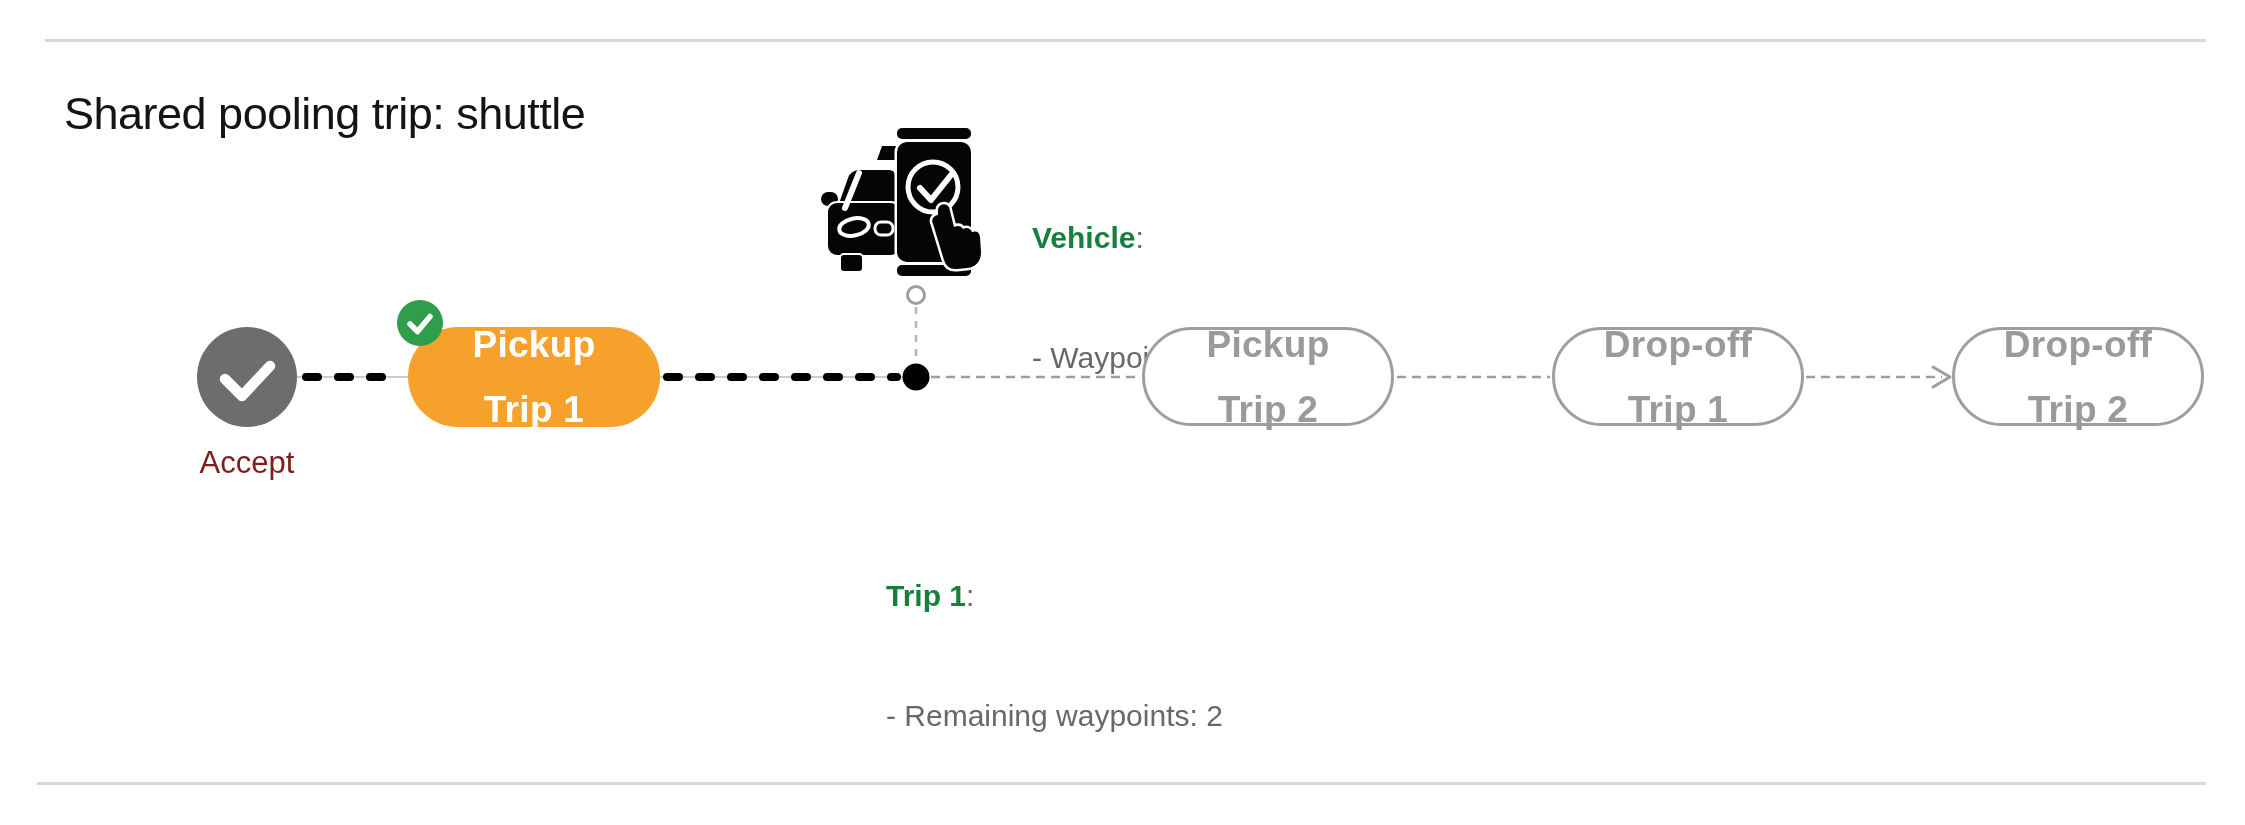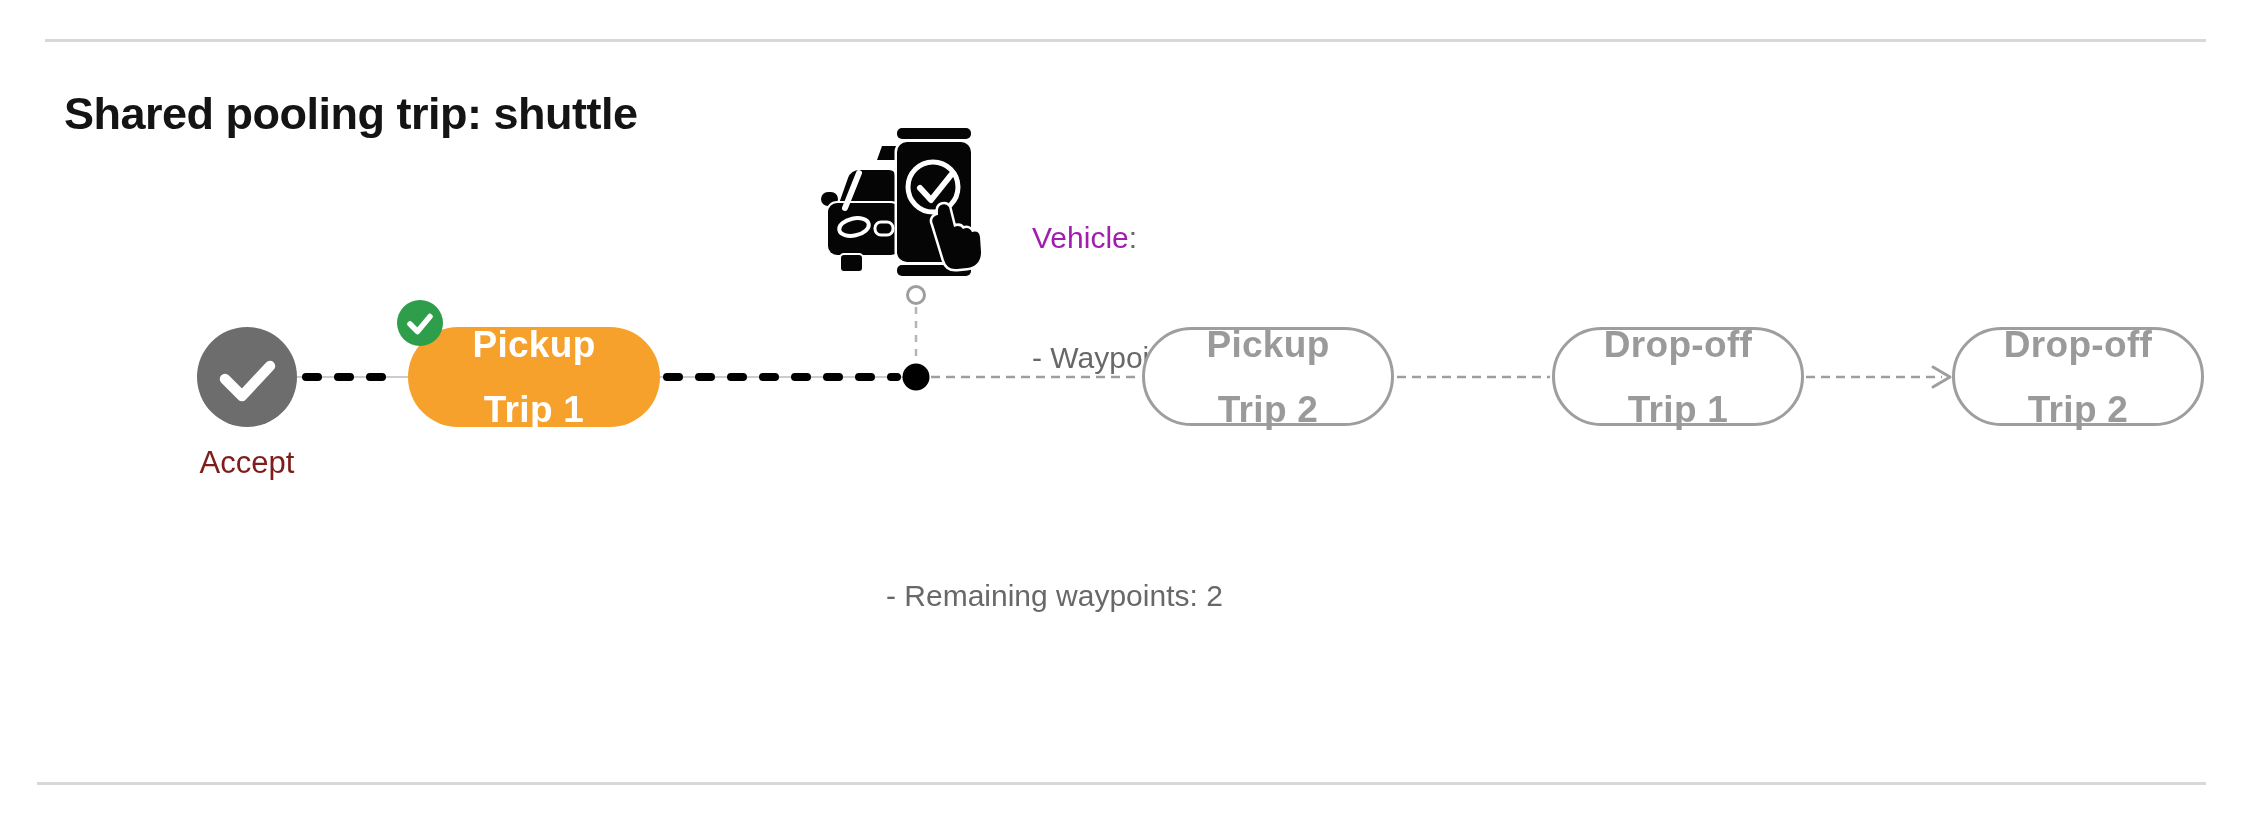--- a/index.html
+++ b/index.html
@@ -5,21 +5,21 @@
   html,body{margin:0;padding:0;background:#fff;}
   .stage{
     position:relative;width:2245px;height:825px;background:#fff;overflow:hidden;
     font-family:"Liberation Sans", sans-serif;
   }
   .divider{position:absolute;height:3px;background:#d8d8d8;}
   .divider.top{left:45px;right:39px;top:39px;}
   .divider.bottom{left:37px;right:39px;top:782px;}
   .title{
     position:absolute;left:64px;top:88px;margin:0;
-    font-size:45px;font-weight:700;color:#141414;letter-spacing:-0.5px;
+    font-size:45px;font-weight:400;color:#141414;letter-spacing:-0.5px;
   }
   .overlay{position:absolute;left:0;top:0;pointer-events:none;}
   .underlay{stroke:#cccccc;stroke-width:2;}
   .blackdash{stroke:#000;stroke-width:8;stroke-linecap:round;stroke-dasharray:12 20;}
   .graydash{stroke:#9e9e9e;stroke-width:2.5;stroke-dasharray:9 6;fill:none;}
   .arrow{stroke:#9e9e9e;stroke-width:3;fill:none;stroke-linecap:round;stroke-linejoin:round;}
   .ring{fill:#fff;stroke:#9e9e9e;stroke-width:3;}
   .vdash{stroke:#b5b5b5;stroke-width:2.5;stroke-dasharray:7 7;}
 
   .node{
@@ -38,21 +38,21 @@
     gap:20px;
   }
   .pill.active{left:408px;background:#f6a12c;color:#fff;}
   .pill.pending{background:#fff;border:3px solid #9e9e9e;color:#9a9a9a;height:99px;}
   .badge{
     position:absolute;left:397px;top:300px;width:46px;height:46px;border-radius:50%;
     background:#2e9e4b;display:flex;align-items:center;justify-content:center;
   }
   .vehicle-icon{position:absolute;left:819px;top:126px;}
   .anno{position:absolute;font-size:30px;line-height:40px;color:#686868;white-space:pre-wrap;}
-  .anno .b{font-weight:400;color:#a21caf;}
+  .anno .b{font-weight:700;color:#15803d;}
   .anno.vehicle-anno{left:1032px;top:138px;}
   .anno.trips-anno{left:886px;top:496px;}
 </style>
 </head>
 <body>
 
 <div class="stage">
 
   <div class="divider top"></div>
   <div class="divider bottom"></div>
@@ -127,19 +127,20 @@
   <div class="pill pending" style="left:1552px;">
     <span>Drop-off</span>
     <span>Trip 1</span>
   </div>
   <div class="pill pending" style="left:1952px;">
     <span>Drop-off</span>
     <span>Trip 2</span>
   </div>
 
   <div class="anno trips-anno">
+    <div><span class="b">Trip 1</span><span>:</span></div>
     <div>- Remaining waypoints: 2</div>
     
     
     
   </div>
 
 </div>
 
 </body></html>

